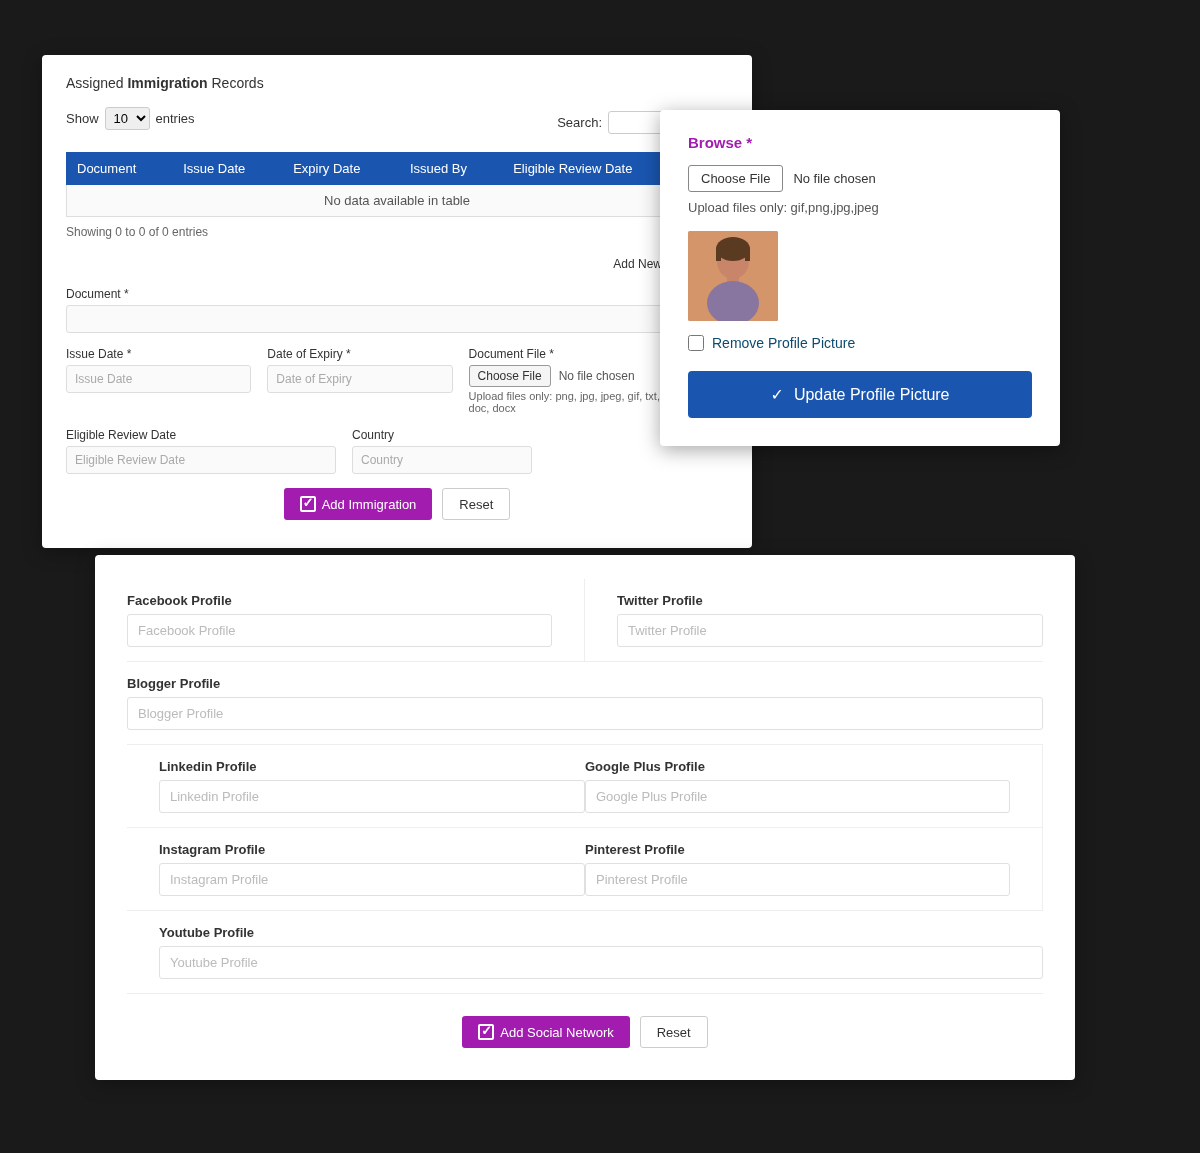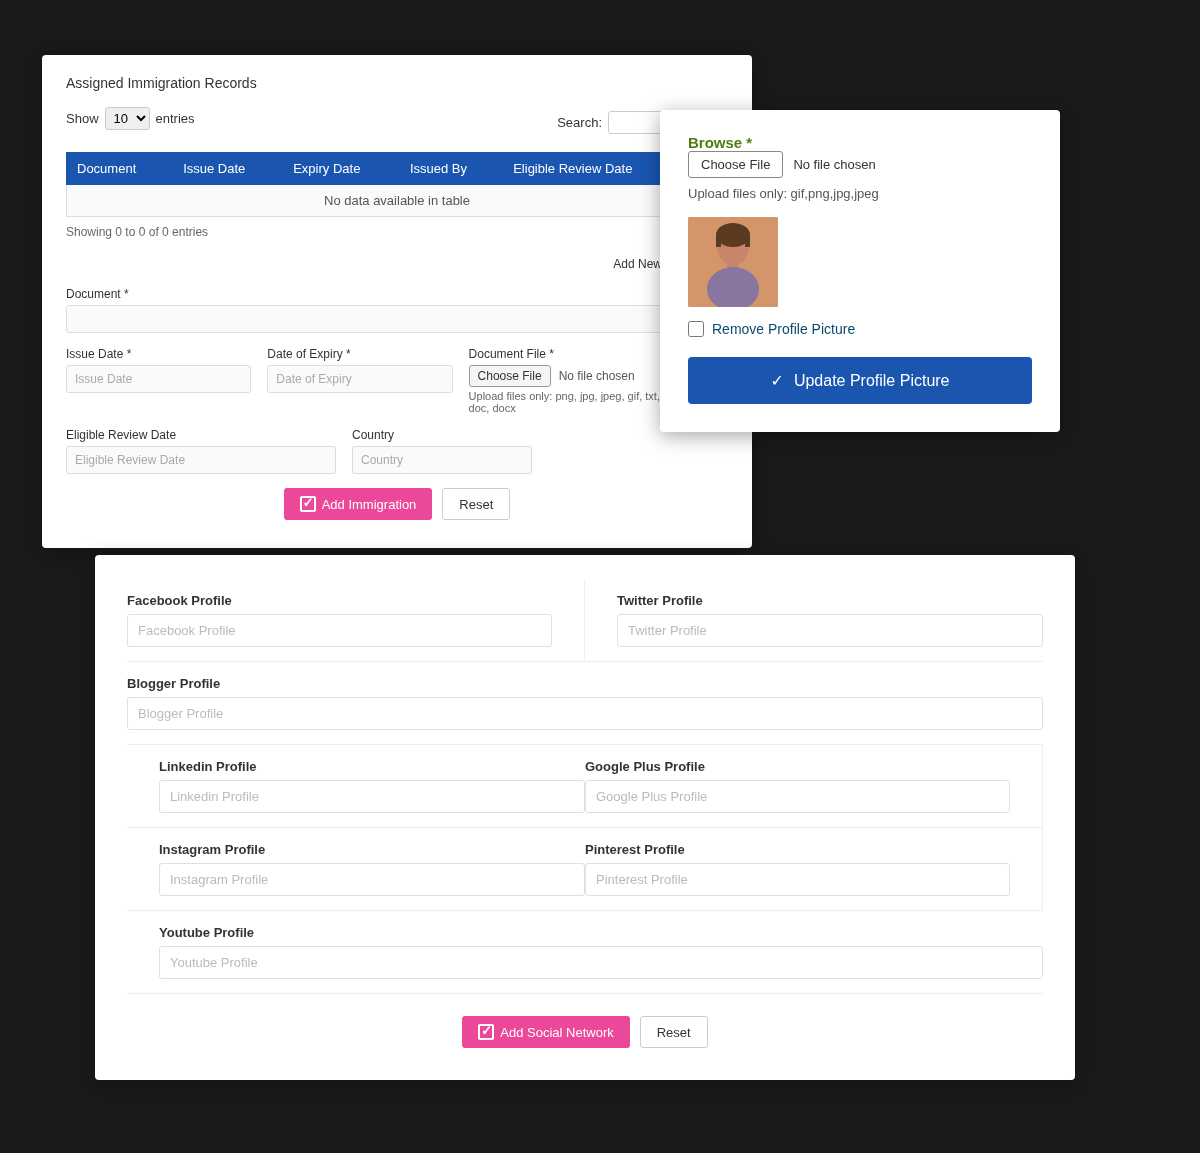--- a/index.html
+++ b/index.html
@@ -26,21 +26,21 @@
       z-index: 2;
     }
 
     .card-title {
       font-size: 14px;
       font-weight: normal;
       margin-bottom: 16px;
       color: #333;
     }
     .card-title strong {
-      font-weight: normal;
+      font-weight: bold;
       margin-top: 19px;
     }
 
     .show-entries {
       display: flex;
       align-items: center;
       gap: 6px;
       margin-bottom: 12px;
       font-size: 13px;
       color: #333;
@@ -166,21 +166,21 @@
       font-size: 12px;
       color: #555;
     }
     .file-hint {
       font-size: 11px;
       color: #666;
       margin-top: 3px;
     }
 
     .btn-primary {
-      background: #ec4899;
+      background: #a21caf;
       color: #fff;
       border: none;
       border-radius: 3px;
       padding: 8px 16px;
       font-size: 13px;
       cursor: pointer;
       display: inline-flex;
       align-items: center;
       gap: 6px;
     }
@@ -210,21 +210,22 @@
       background: #fff;
       border-radius: 4px;
       box-shadow: 0 4px 20px rgba(0,0,0,0.35);
       padding: 24px 28px 28px;
       z-index: 3;
     }
 
     .browse-title {
       font-size: 15px;
       font-weight: bold;
-      color: #4d7c0f;
+      color: #a21caf;
+      margin-bottom: 14px;
     }
     .browse-file-row {
       display: flex;
       align-items: center;
       gap: 10px;
       margin-bottom: 8px;
     }
     .choose-file-browse {
       background: #fff;
       border: 1px solid #888;

